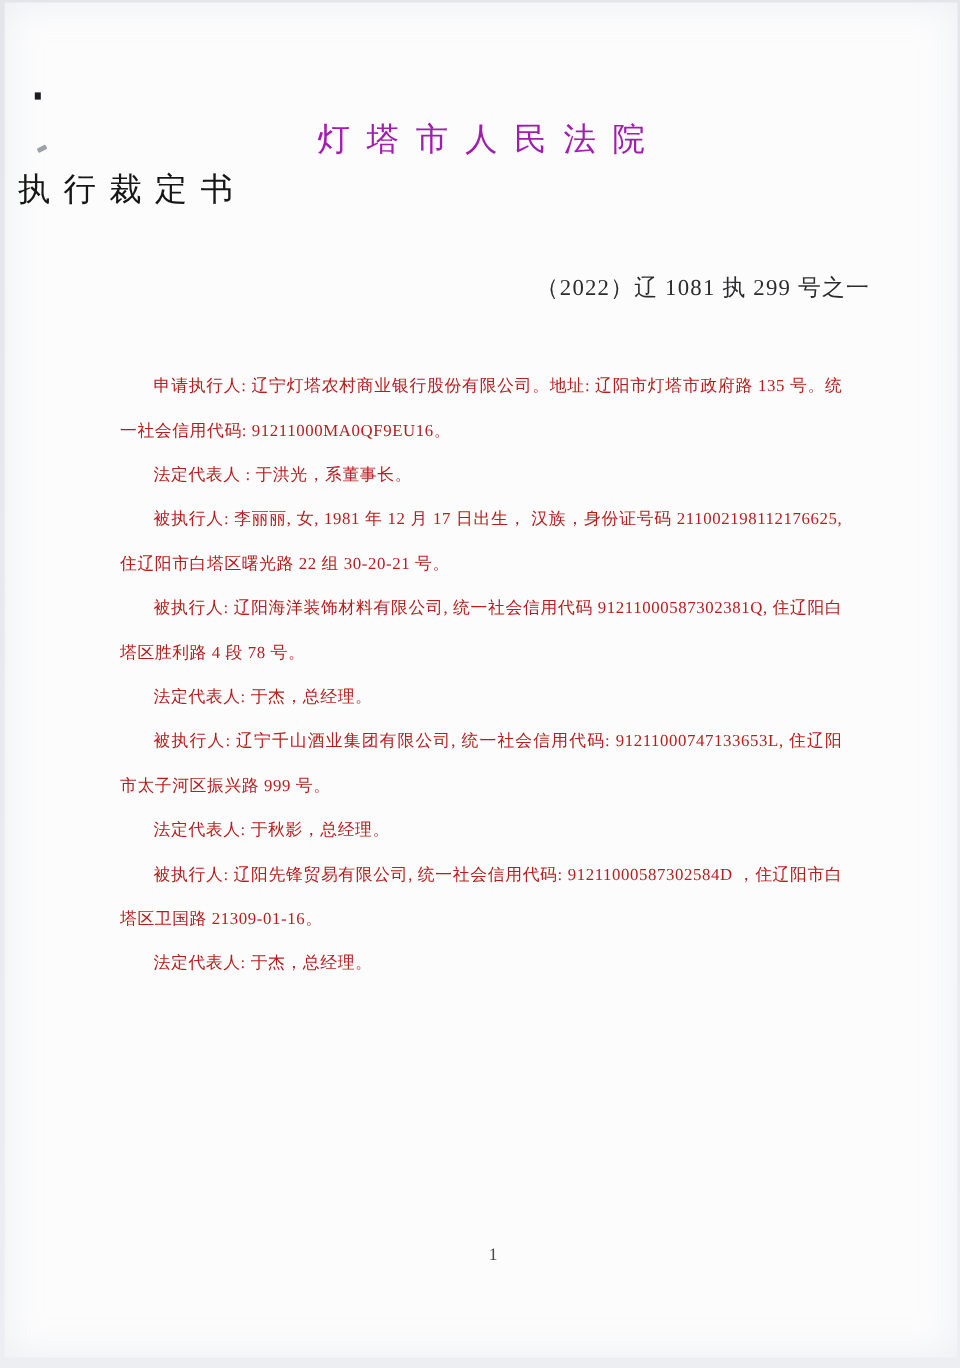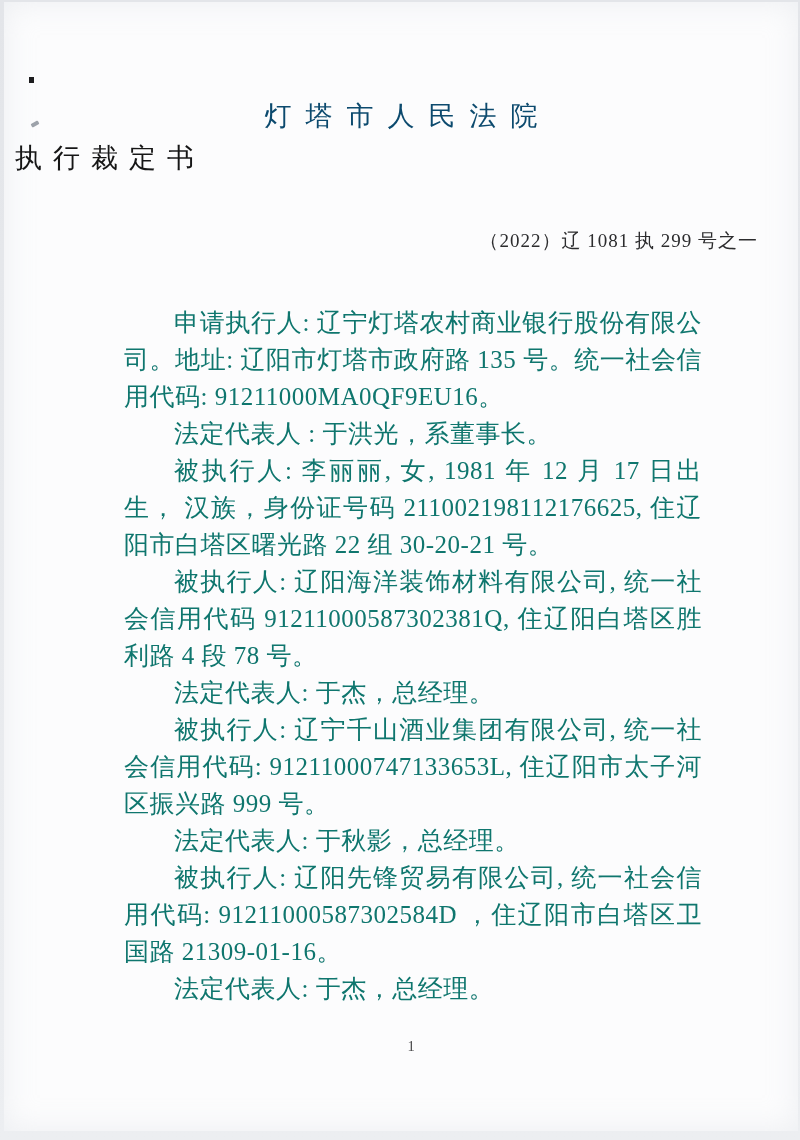--- a/index.html
+++ b/index.html
@@ -44,49 +44,49 @@
     background: #8c929b;
     border-radius: 1px;
     transform: rotate(-28deg);
     opacity: 0.85;
   }
   .title {
     margin: 94px 0 0 0;
     text-align: center;
     font-size: 27px;
     font-weight: 500;
-    color: #0c4a6e;
+    color: #a21caf;
     letter-spacing: 14px;
     padding-left: 14px; 
     line-height: 40px;
   }
   .subtitle {
     margin: 2px 0 0 0;
     text-align: left;
     font-size: 27px;
     font-weight: 500;
     color: #161616;
     letter-spacing: 11px;
     padding-left: 11px;
     line-height: 40px;
   }
   .case-no {
     margin-top: 50px;
     text-align: right;
-    padding-right: 40px;
+    padding-right: 73px;
     font-size: 19px;
     color: #2c2c2e;
     letter-spacing: 1px;
     line-height: 26px;
   }
   .body-text {
-    margin: 50px 96px 0 120px;
-    font-size: 25px;
+    margin: 50px 96px 0 96px;
+    font-size: 14px;
     line-height: 37px;
-    color: #0f766e;
+    color: #b91c1c;
     text-align: justify;
   }
   .body-text p {
     margin: 0;
     text-indent: 2em;
     letter-spacing: 0.5px;
   }
   .page-num {
     position: absolute;
     left: 0;

